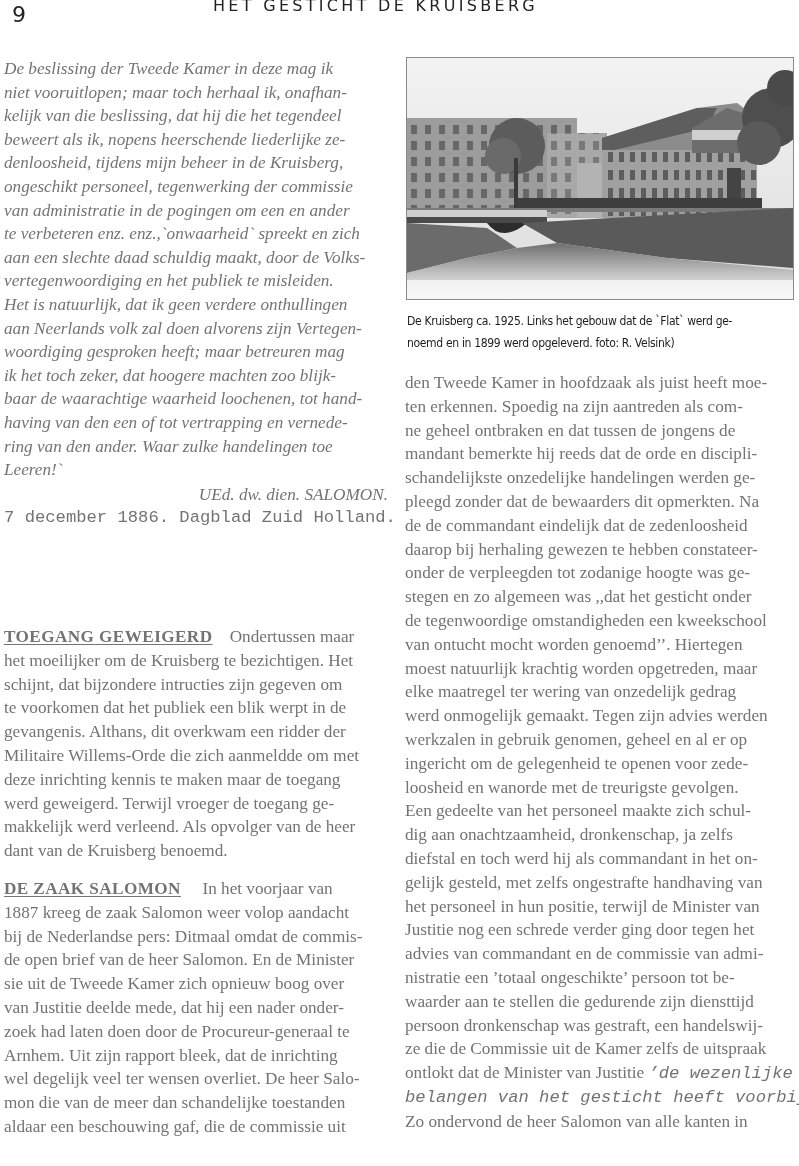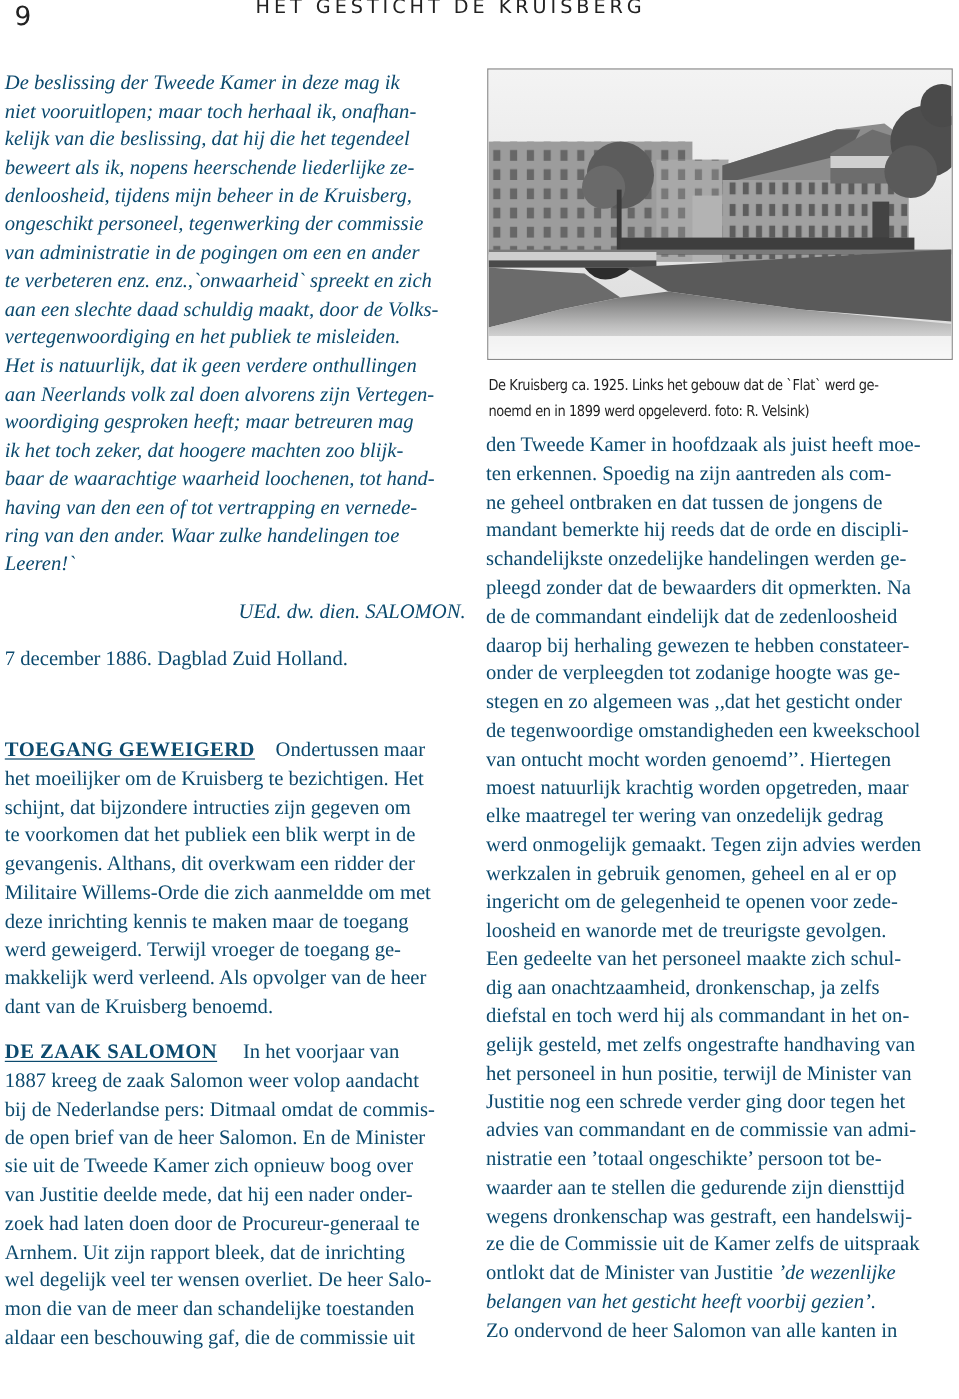--- a/index.html
+++ b/index.html
@@ -1,34 +1,34 @@
 <!DOCTYPE html>
 <html><head>
 <meta charset="utf-8">
 <style>
   html, body { margin: 0; padding: 0; background: #ffffff; }
   body { width: 799px; height: 1166px; position: relative; overflow: hidden; color: #1a1a1a; }
   .page-num { position: absolute; left: 12px; top: 2px; font-family: "DejaVu Sans", sans-serif; font-size: 22px; color: #222; }
   .running-head { position: absolute; left: 213px; top: -4px; font-family: "DejaVu Sans", sans-serif; font-size: 16px; letter-spacing: 3.3px; color: #222; white-space: nowrap; }
-  .col { position: absolute; font-family: "Liberation Serif", serif; font-size: 17.2px; line-height: 23.8px; color: #0c4a6e; }
+  .col { position: absolute; font-family: "Liberation Serif", serif; font-size: 17.2px; line-height: 23.8px; color: #737373; }
   .col-left { left: 4px; top: 57px; width: 396px; }
   .col-right { left: 405px; top: 355px; width: 394px; }
   .quote { font-style: italic; line-height: 23.6px; }
   .quote p { margin: 0; white-space: nowrap; }
-  .sig { font-style: italic; text-align: right; padding-right: 12px; margin-top: 16px; }
-  .source { white-space: nowrap; margin-top: 16px; }
+  .sig { font-style: italic; text-align: right; padding-right: 12px; margin-top: 1px; }
+  .source { white-space: nowrap; margin-top: 0px; font-family: Liberation Mono, monospace; }
   .block p { margin: 0; white-space: nowrap; }
-  .block { margin-top: 4px; }
+  .block { margin-top: 16px; }
   .heading { font-weight: bold; text-decoration: underline; text-decoration-thickness: 1px; text-underline-offset: 2px; letter-spacing: 0.4px; }
   .sec1 { position: absolute; left: 4px; top: 609px; width: 396px; }
   .sec2 { position: absolute; left: 4px; top: 861px; width: 396px; }
   .photo-wrap { position: absolute; left: 406px; top: 57px; width: 386px; height: 241px; border: 1px solid #8a8a8a; overflow: hidden; background: #f4f4f4; }
   .caption { position: absolute; left: 407px; top: 310px; width: 392px; font-family: "DejaVu Sans", sans-serif; font-size: 12.6px; line-height: 21.5px; color: #1e1e1e; letter-spacing: -0.4px; transform: scaleX(0.86); transform-origin: left top; width: 460px; }
   .caption p { margin: 0; white-space: nowrap; }
-  .it { font-style: italic; }
+  .it { font-style: italic; font-family: Liberation Mono, monospace; }
 </style>
 </head>
 <body>
 
 <div class="page-num">9</div>
 <div class="running-head">HET GESTICHT DE KRUISBERG</div>
 
 <div class="col col-left">
   <div class="quote" id="quote-lines">
       <p>De beslissing der Tweede Kamer in deze mag ik</p>
@@ -179,20 +179,20 @@
         <p>loosheid en wanorde met de treurigste gevolgen.</p>
         <p>Een gedeelte van het personeel maakte zich schul-</p>
         <p>dig aan onachtzaamheid, dronkenschap, ja zelfs</p>
         <p>diefstal en toch werd hij als commandant in het on-</p>
         <p>gelijk gesteld, met zelfs ongestrafte handhaving van</p>
         <p>het personeel in hun positie, terwijl de Minister van</p>
         <p>Justitie nog een schrede verder ging door tegen het</p>
         <p>advies van commandant en de commissie van admi-</p>
         <p>nistratie een ’totaal ongeschikte’ persoon tot be-</p>
         <p>waarder aan te stellen die gedurende zijn diensttijd</p>
-        <p>wegens dronkenschap was gestraft, een handelswij-</p>
+        <p>persoon dronkenschap was gestraft, een handelswij-</p>
         <p>ze die de Commissie uit de Kamer zelfs de uitspraak</p>
       </div>
     <p><span>ontlokt dat de Minister van Justitie </span><span class="it">’de wezenlijke</span></p>
     <p class="it">belangen van het gesticht heeft voorbij gezien’.</p>
     <p>Zo ondervond de heer Salomon van alle kanten in</p>
   </div>
 </div>
 
 </body></html>

